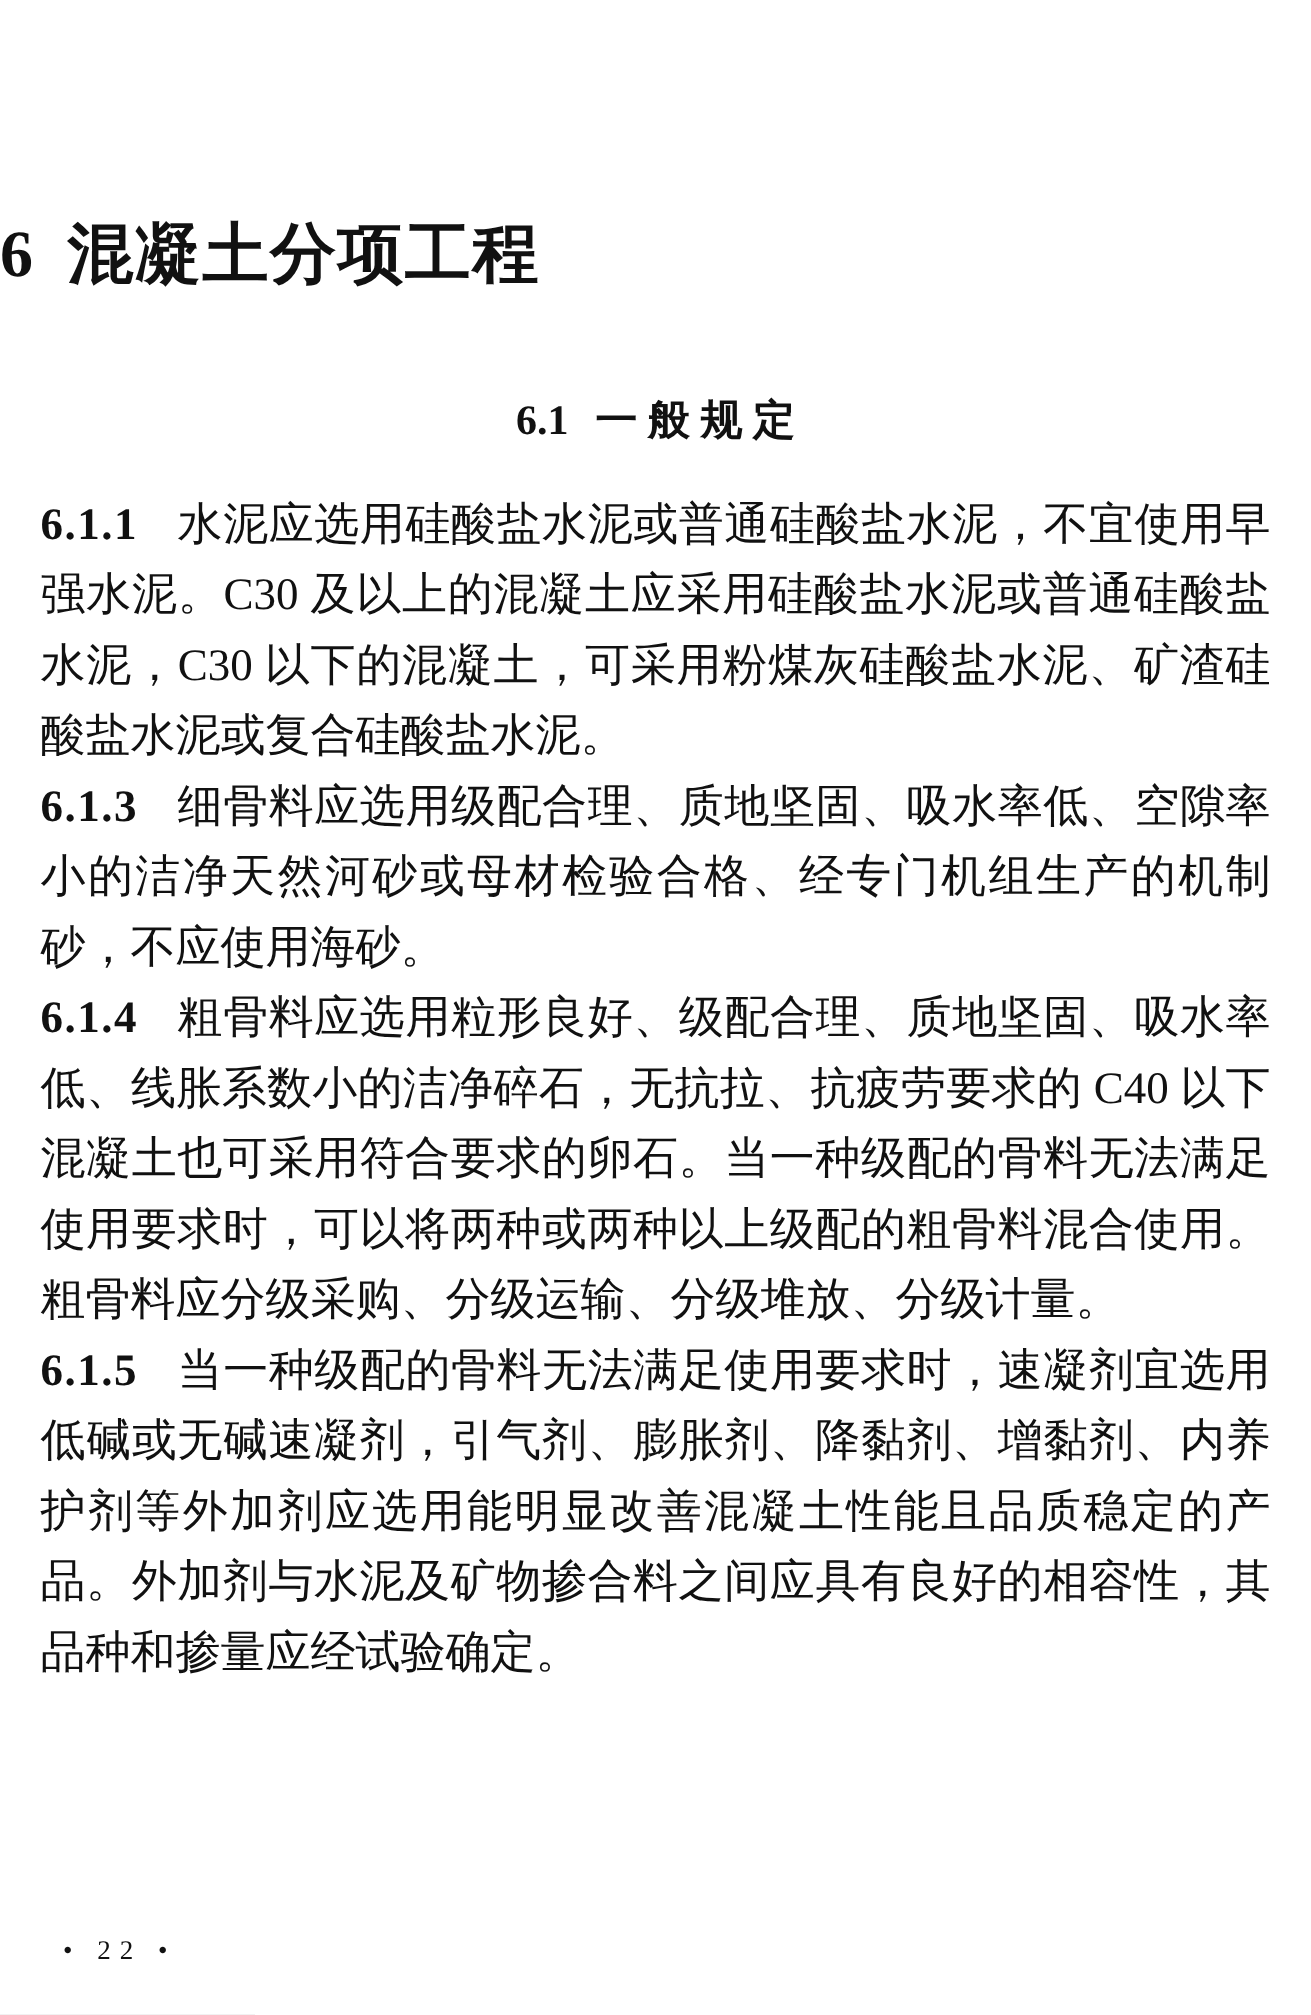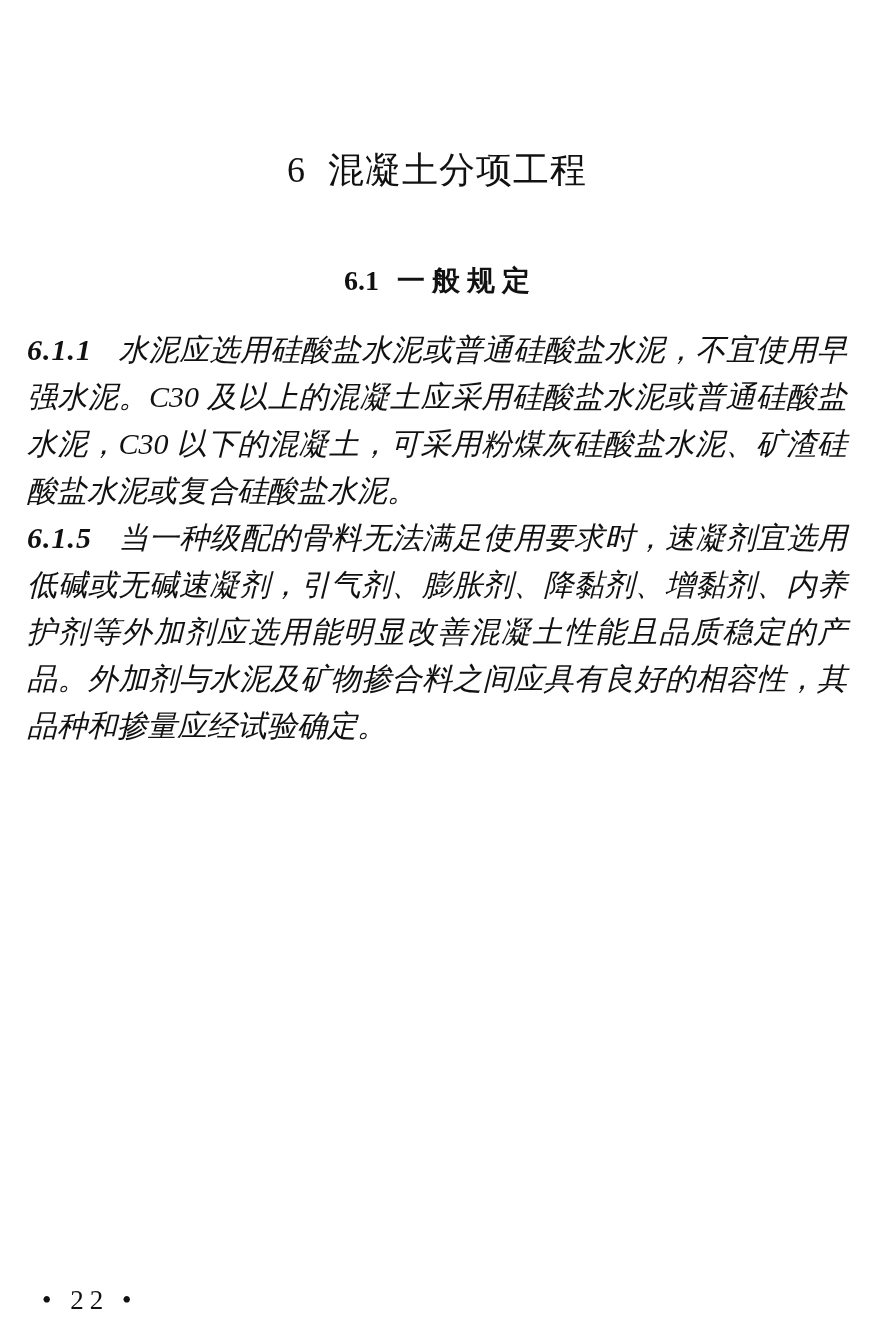--- a/index.html
+++ b/index.html
@@ -13,23 +13,22 @@
     height: 1343px;
     margin: 0 auto;
     background: #ffffff;
     color: #111111;
     font-family: "Liberation Serif", "DejaVu Serif", serif;
     overflow: hidden;
     box-sizing: border-box;
   }
   .chapter-title {
     margin: 146px 0 0 0;
-    text-align: center;
-    font-size: 36px;
-    font-weight: normal;
+    font-size: 44px;
+    font-weight: bold;
     line-height: 48px;
     letter-spacing: 1px;
     white-space: nowrap;
   }
   .chapter-title .chapter-num {
     margin-right: 22px;
   }
   .section-heading {
     margin: 70px 0 0 0;
     text-align: center;
@@ -45,52 +44,53 @@
   .body-text {
     margin: 28px 27px 0 27px;
     font-size: 30px;
     line-height: 47px;
   }
   .clause {
     margin: 0;
     padding: 0;
     text-align: justify;
     text-justify: inter-ideograph;
-    font-style: italic;
   }
   .clause-num {
     font-weight: bold;
     margin-right: 26px;
     letter-spacing: 1px;
   }
   .page-footer {
     position: absolute;
     left: 42px;
     bottom: 28px;
-    font-size: 27px;
+    font-size: 18px;
     line-height: 30px;
     letter-spacing: 6px;
     white-space: nowrap;
   }
 </style>
 </head>
 <body>
 
 <div class="page">
 
   <h1 class="chapter-title"><span class="chapter-num">6</span><span>混凝土分项工程</span></h1>
 
   <h2 class="section-heading"><span class="section-num">6.1</span><span>一 般 规 定</span></h2>
 
   <div class="body-text">
 
     <p class="clause"><span class="clause-num">6.1.1</span><span>水泥应选用硅酸盐水泥或普通硅酸盐水泥，不宜使用早强水泥。C30 及以上的混凝土应采用硅酸盐水泥或普通硅酸盐水泥，C30 以下的混凝土，可采用粉煤灰硅酸盐水泥、矿渣硅酸盐水泥或复合硅酸盐水泥。</span></p>
 
 
+    <p class="clause"><span class="clause-num">6.1.3</span><span>细骨料应选用级配合理、质地坚固、吸水率低、空隙率小的洁净天然河砂或母材检验合格、经专门机组生产的机制砂，不应使用海砂。</span></p>
 
+    <p class="clause"><span class="clause-num">6.1.4</span><span>粗骨料应选用粒形良好、级配合理、质地坚固、吸水率低、线胀系数小的洁净碎石，无抗拉、抗疲劳要求的 C40 以下混凝土也可采用符合要求的卵石。当一种级配的骨料无法满足使用要求时，可以将两种或两种以上级配的粗骨料混合使用。粗骨料应分级采购、分级运输、分级堆放、分级计量。</span></p>
 
     <p class="clause"><span class="clause-num">6.1.5</span><span>当一种级配的骨料无法满足使用要求时，速凝剂宜选用低碱或无碱速凝剂，引气剂、膨胀剂、降黏剂、增黏剂、内养护剂等外加剂应选用能明显改善混凝土性能且品质稳定的产品。外加剂与水泥及矿物掺合料之间应具有良好的相容性，其品种和掺量应经试验确定。</span></p>
 
 
   </div>
 
   <div class="page-footer"><span>• 22 •</span></div>
 
 </div>
 

